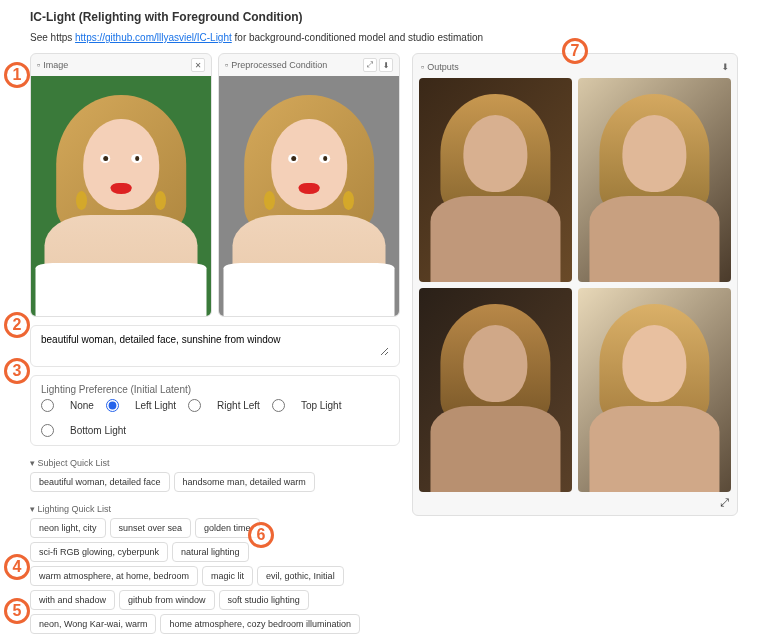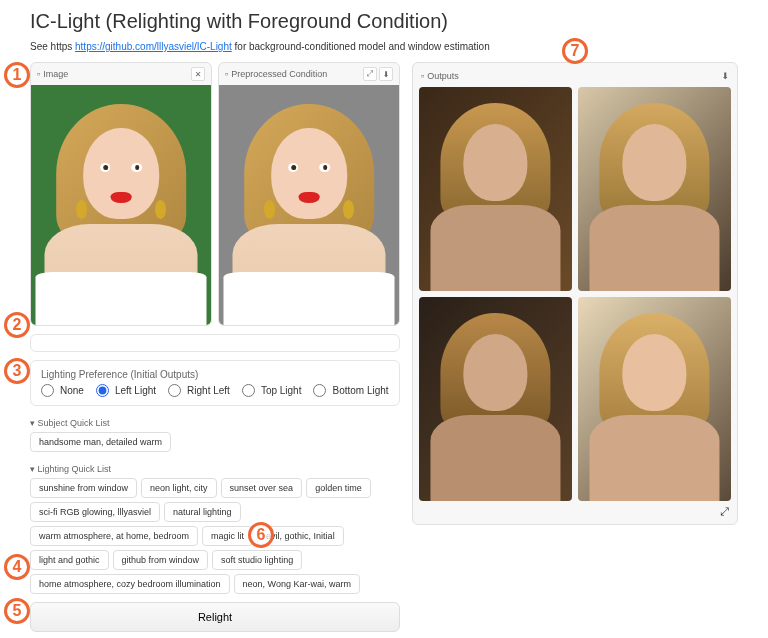--- a/index.html
+++ b/index.html
@@ -1,17 +1,17 @@
 <!DOCTYPE html>
 <html><head>
 <meta charset="utf-8">
 <style>
 * { box-sizing: border-box; margin: 0; padding: 0; }
 body { font-family: -apple-system, BlinkMacSystemFont, "Segoe UI", Arial, sans-serif; font-size: 11px; color: #333; background: #fff; padding: 10px 30px; width: 768px; }
-h2 { font-size: 20px; font-weight: 400; margin-bottom: 8px; }
+h2 { font-size: 12px; font-weight: 700; margin-bottom: 8px; }
 .subtitle { font-size: 10px; margin-bottom: 10px; }
 .subtitle a { color: #1a73e8; text-decoration: underline; }
 .main-row { display: flex; gap: 12px; }
 .left-col { flex: 0 0 370px; display: flex; flex-direction: column; gap: 8px; }
 .right-col { flex: 1; }
 .img-row { display: flex; gap: 6px; }
 .img-box { border: 1px solid #e0e0e0; border-radius: 6px; overflow: hidden; position: relative; flex: 1; background: #f7f7f7; }
 .img-header { display: flex; align-items: center; padding: 4px 6px; font-size: 9px; color: #666; gap: 3px; }
 .img-header .btns { margin-left: auto; display: flex; gap: 2px; }
 .img-header .btn { width: 14px; height: 14px; border: 1px solid #ddd; border-radius: 2px; font-size: 8px; display: flex; align-items: center; justify-content: center; background: #fff; }
@@ -26,21 +26,21 @@
 .lips { position: absolute; bottom: 18%; left: 50%; transform: translateX(-50%); width: 28%; height: 12%; background: #d22; border-radius: 40% 40% 50% 50%; }
 .body { position: absolute; bottom: 0; left: 50%; transform: translateX(-50%); width: 85%; height: 42%; background: linear-gradient(#f0d4ba, #e8c8a8); border-radius: 30% 30% 0 0; z-index: 1; }
 .top-wear { position: absolute; bottom: 0; left: 50%; transform: translateX(-50%); width: 95%; height: 22%; background: #fff; border-radius: 10% 10% 0 0; z-index: 3; }
 .earr { position: absolute; top: 48%; width: 6%; height: 8%; background: #d4a82a; border-radius: 50%; z-index: 3; }
 .earr.l { left: 25%; } .earr.r { right: 25%; }
 
 .section { border: 1px solid #e5e5e5; border-radius: 6px; padding: 8px 10px; }
 .lbl { font-size: 10px; color: #666; margin-bottom: 4px; display: block; }
 textarea { width: 100%; border: none; resize: vertical; font-family: inherit; font-size: 10px; outline: none; min-height: 20px; }
 .radio-row { display: flex; gap: 12px; flex-wrap: wrap; }
-.radio-item { display: flex; align-items: center; gap: 6px; font-size: 10px; }
+.radio-item { display: flex; align-items: center; gap: 16px; font-size: 10px; }
 .radio-item input { accent-color: #2563eb; }
 .accordion-hdr { font-size: 9px; color: #666; padding: 4px 0; display: flex; align-items: center; gap: 3px; }
 .chips { display: flex; flex-wrap: wrap; gap: 4px; }
 .chip { border: 1px solid #ddd; border-radius: 4px; padding: 4px 8px; font-size: 9px; background: #fff; cursor: pointer; }
 .relight-btn { width: 100%; padding: 8px; border: 1px solid #ddd; border-radius: 6px; background: linear-gradient(#fafafa, #eee); font-size: 11px; font-weight: 500; cursor: pointer; }
 
 .outputs { border: 1px solid #e0e0e0; border-radius: 6px; background: #f7f7f7; padding: 6px; }
 .outputs-hdr { display: flex; align-items: center; font-size: 9px; color: #666; padding: 2px 2px 6px; gap: 3px; }
 .outputs-hdr .btns { margin-left: auto; }
 .grid2 { display: grid; grid-template-columns: 1fr 1fr; gap: 6px; }
@@ -57,21 +57,21 @@
 <div class="ann" style="top:358px; left:4px">3</div>
 <div class="ann" style="top:554px; left:4px">4</div>
 <div class="ann" style="top:598px; left:4px">5</div>
 <div class="ann" style="top:522px; left:248px">6</div>
 <div class="ann" style="top:38px; left:562px">7</div>
 
 <h2>IC-Light (Relighting with Foreground Condition)</h2>
 <p class="subtitle">
   <span>See https </span>
   <a href="#">https://github.com/lllyasviel/IC-Light</a>
-  <span> for background-conditioned model and window estimation</span>
+  <span> for background-conditioned model and studio estimation</span>
 </p>
 
 <div class="main-row">
   <div class="left-col">
     <div class="img-row">
       <div class="img-box">
         <div class="img-header">
           <span>▫</span>
           <span>Image</span>
           <div class="btns">
@@ -121,24 +121,25 @@
               <div class="earr l"></div>
               <div class="earr r"></div>
               <div class="body"></div>
               <div class="top-wear"></div>
             </div>
         </div>
       </div>
     </div>
 
     <div class="section">
+      <textarea style="">beautiful woman, detailed face, sunshine from window</textarea>
     </div>
 
     <div class="section">
-      <span class="lbl">Lighting Preference (Initial Outputs)</span>
+      <span class="lbl">Lighting Preference (Initial Latent)</span>
       <div class="radio-row" id="radio-row">
           <label class="radio-item">
             <input type="radio" name="light" style="">
             <span>None</span>
           </label>
           <label class="radio-item">
             <input type="radio" name="light" checked="" style="">
             <span>Left Light</span>
           </label>
           <label class="radio-item">
@@ -155,44 +156,44 @@
           </label>
         </div>
     </div>
 
     <div>
       <div class="accordion-hdr">
           <span>▾</span>
           <span>Subject Quick List</span>
         </div>
       <div class="chips" id="subject-chips">
+          <div class="chip">beautiful woman, detailed face</div>
           <div class="chip">handsome man, detailed warm</div>
         </div>
     </div>
 
     <div>
       <div class="accordion-hdr">
           <span>▾</span>
           <span>Lighting Quick List</span>
         </div>
       <div class="chips" id="lighting-chips">
-          <div class="chip">sunshine from window</div>
           <div class="chip">neon light, city</div>
           <div class="chip">sunset over sea</div>
           <div class="chip">golden time</div>
-          <div class="chip">sci-fi RGB glowing, lllyasviel</div>
+          <div class="chip">sci-fi RGB glowing, cyberpunk</div>
           <div class="chip">natural lighting</div>
           <div class="chip">warm atmosphere, at home, bedroom</div>
           <div class="chip">magic lit</div>
           <div class="chip">evil, gothic, Initial</div>
-          <div class="chip">light and gothic</div>
+          <div class="chip">with and shadow</div>
           <div class="chip">github from window</div>
           <div class="chip">soft studio lighting</div>
+          <div class="chip">neon, Wong Kar-wai, warm</div>
           <div class="chip">home atmosphere, cozy bedroom illumination</div>
-          <div class="chip">neon, Wong Kar-wai, warm</div>
         </div>
     </div>
 
     <button class="relight-btn">Relight</button>
 
   </div>
 
   <div class="right-col">
     <div class="outputs">
       <div class="outputs-hdr">

